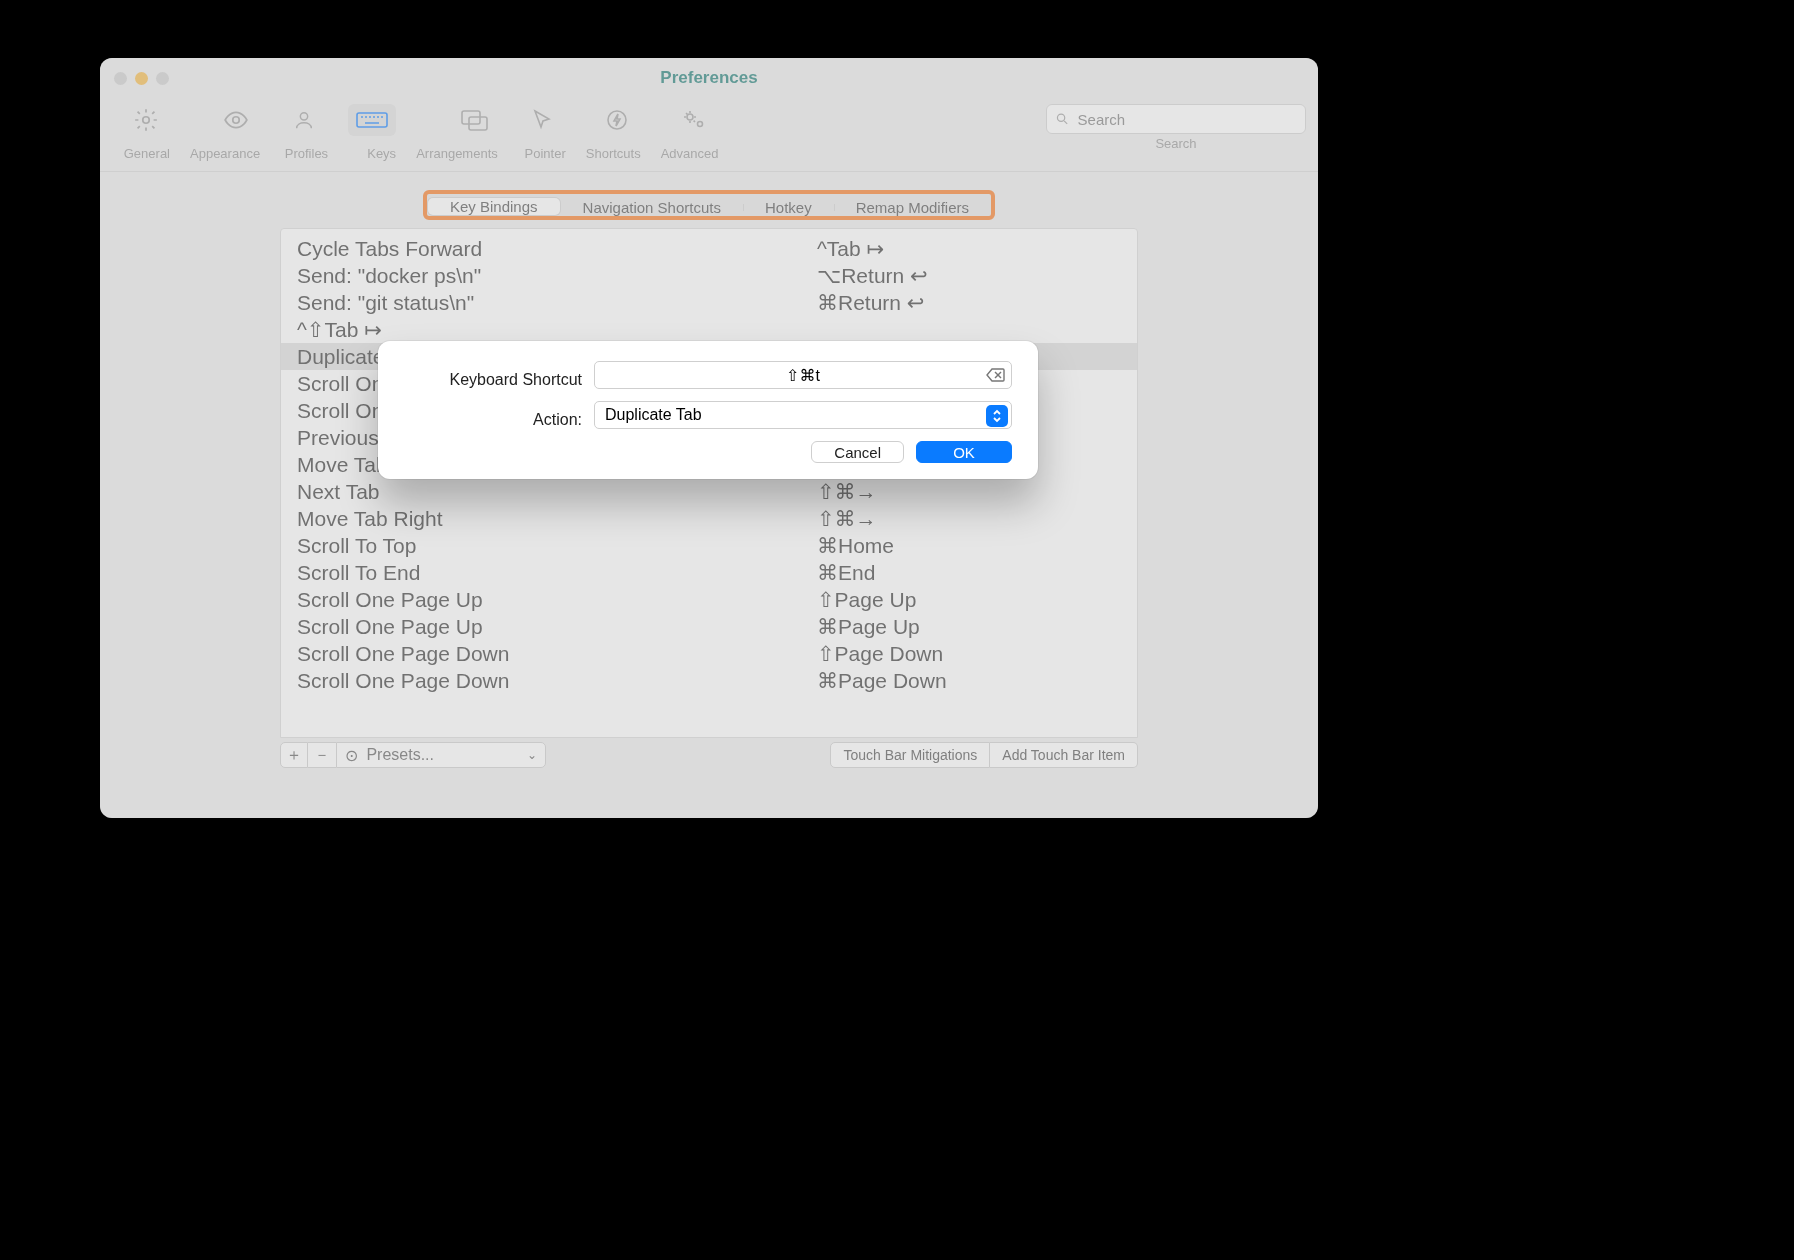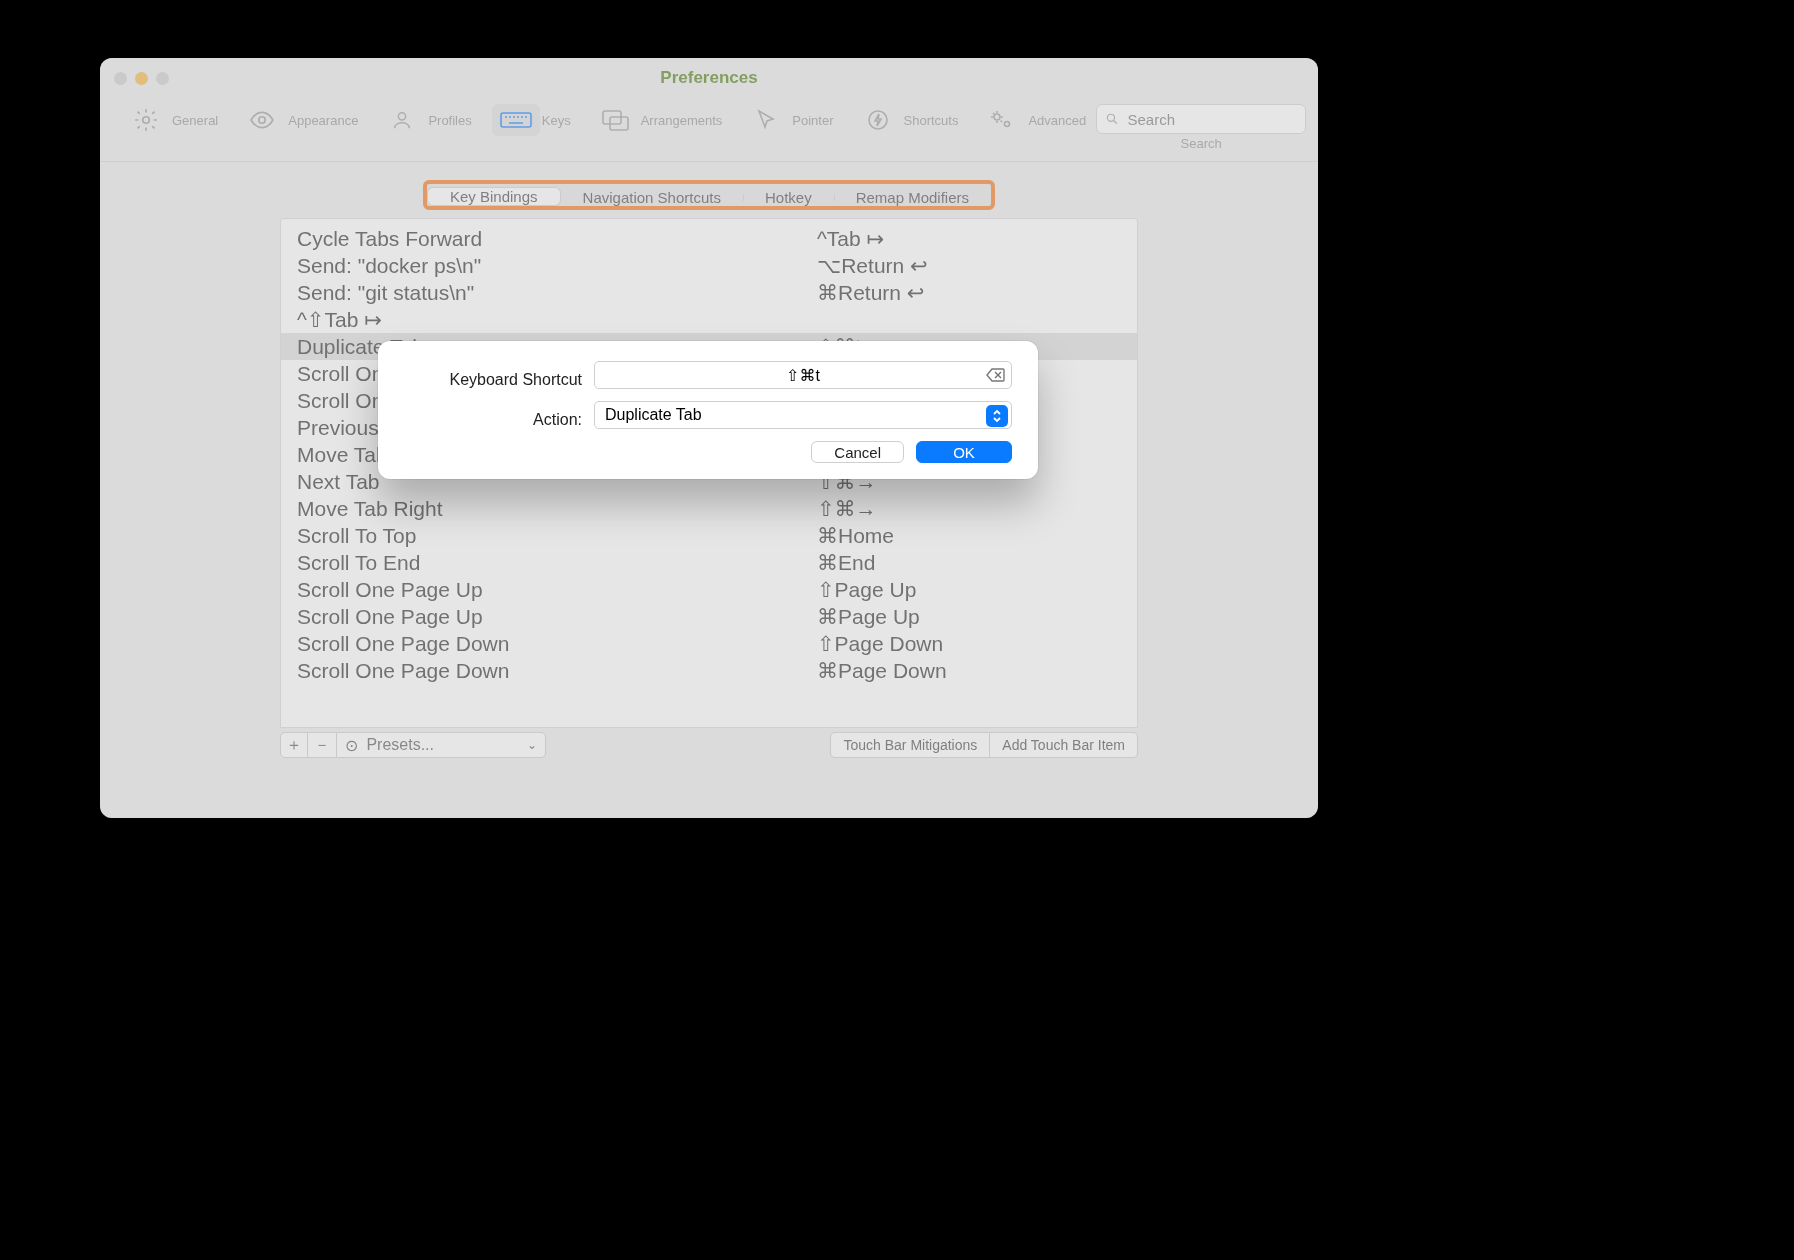--- a/index.html
+++ b/index.html
@@ -38,38 +38,38 @@
   }
   .traffic { position: absolute; left: 14px; top: 14px; display: flex; gap: 8px; }
   .tl { width: 13px; height: 13px; border-radius: 50%; }
   .tl.yellow { background: #f6b63d; }
   .tl.gray { background: #ccc; }
   .title {
     width: 100%;
     text-align: center;
     font-weight: 700;
     font-size: 17px;
-    color: #4d7c0f;
+    color: #0f766e;
   }
   
   .toolbar {
     display: flex;
     align-items: flex-start;
     padding: 6px 12px 10px 12px;
     gap: 0;
     border-bottom: 1px solid #d5d5d5;
   }
   .tbitem {
     display: flex;
-    flex-direction: row;
-    align-items: center;
+    flex-direction: column;
+    align-items: flex-end;
     padding: 0 10px;
     color: #8f8f8f;
     font-size: 13px;
-    gap: 2px;
+    gap: 10px;
   }
   .tbitem .icon {
     width: 48px; height: 32px;
     display: flex; align-items: center; justify-content: center;
     border-radius: 6px;
   }
   .tbitem.active .icon { background: #dedede; }
   .tbitem.active svg { stroke: #0a7bff; fill: none;}
   .tbitem svg { stroke: #9a9a9a; fill: none; stroke-width: 1.6; }
   .toolbar-spacer { flex: 1; }

